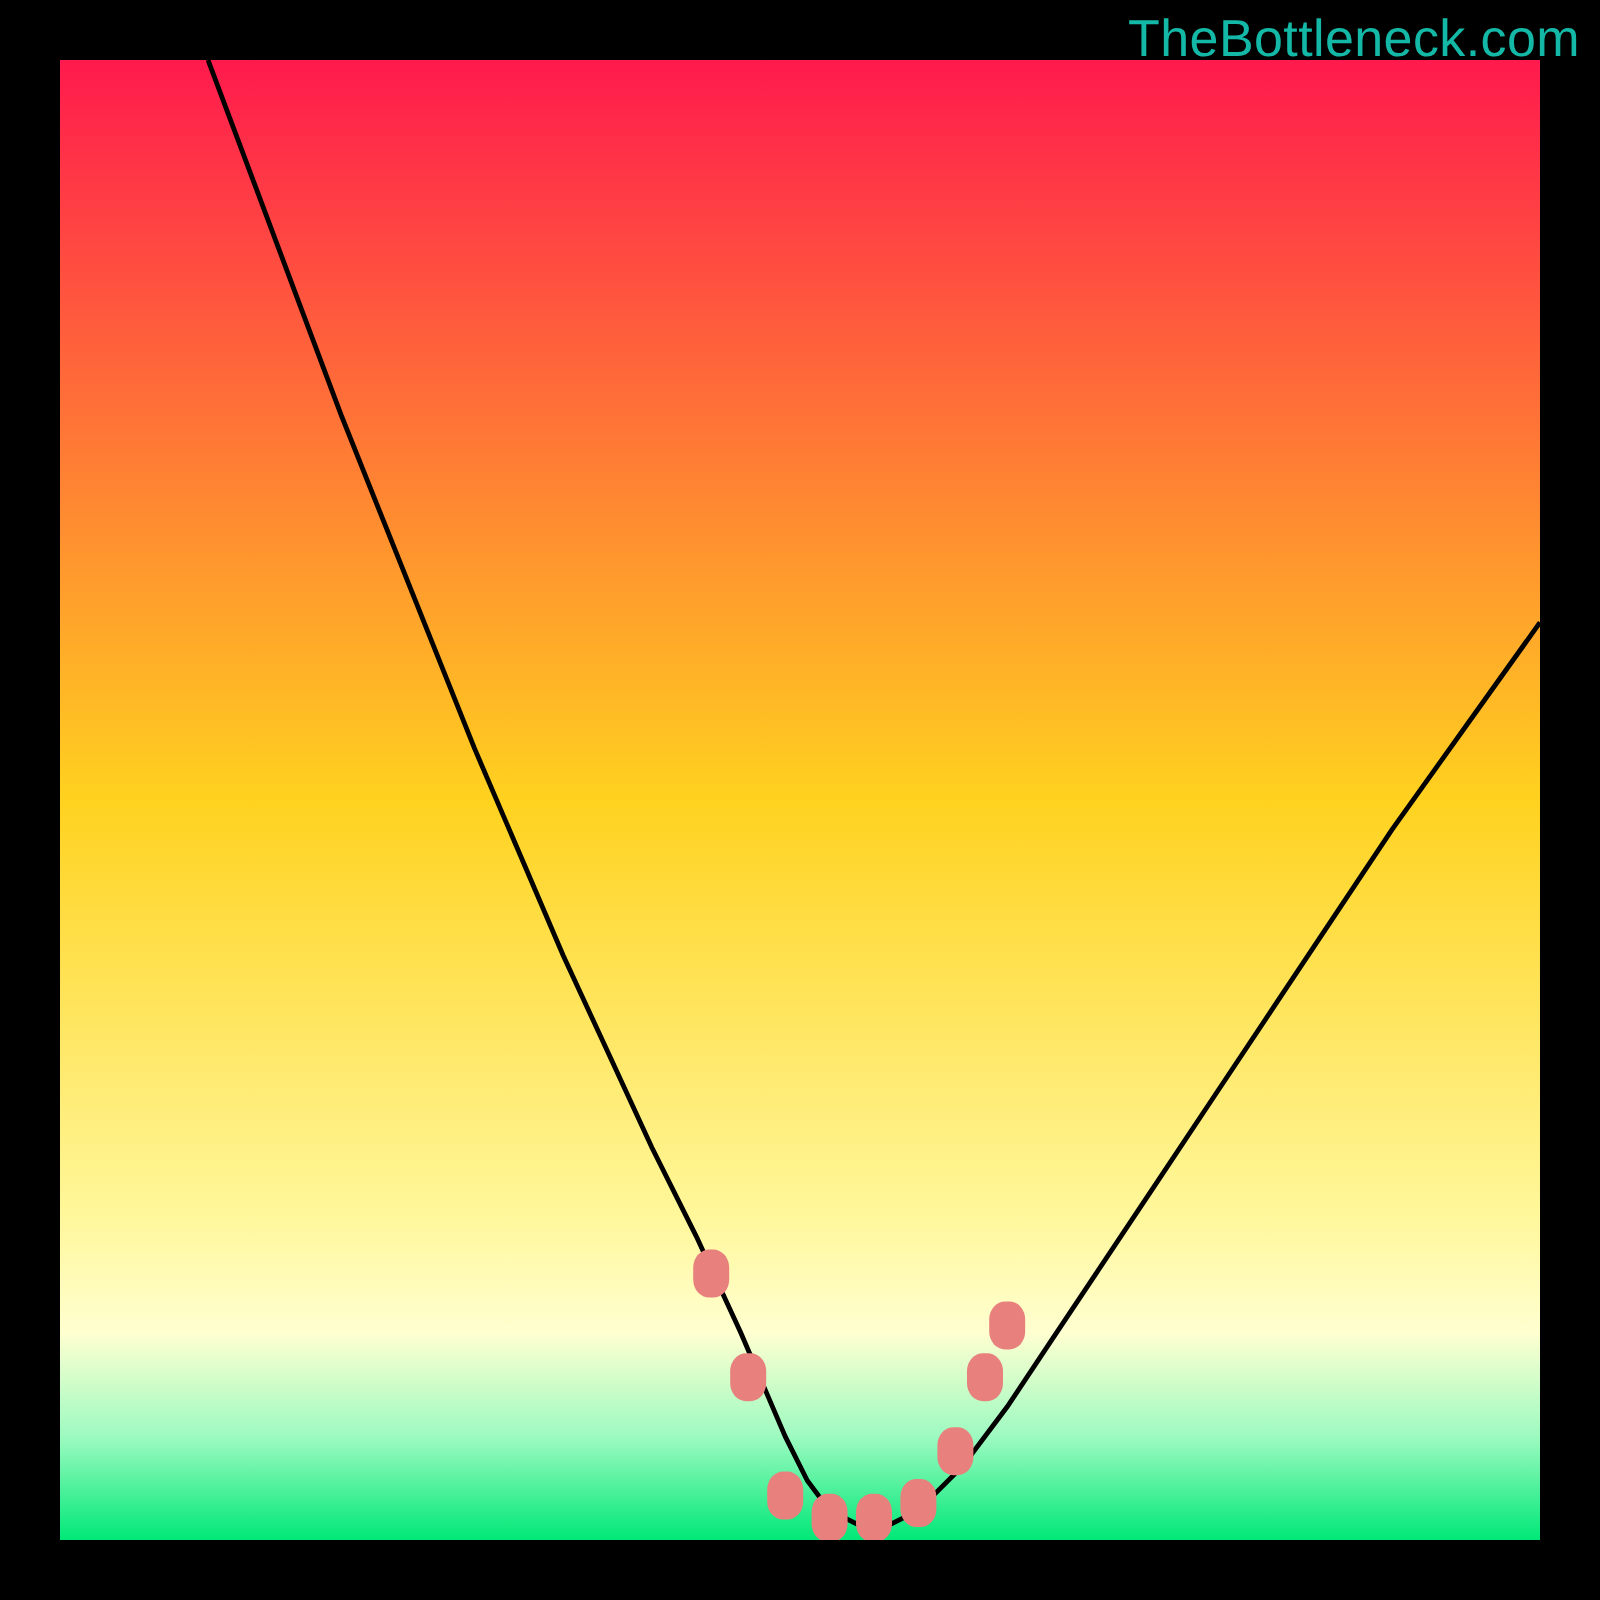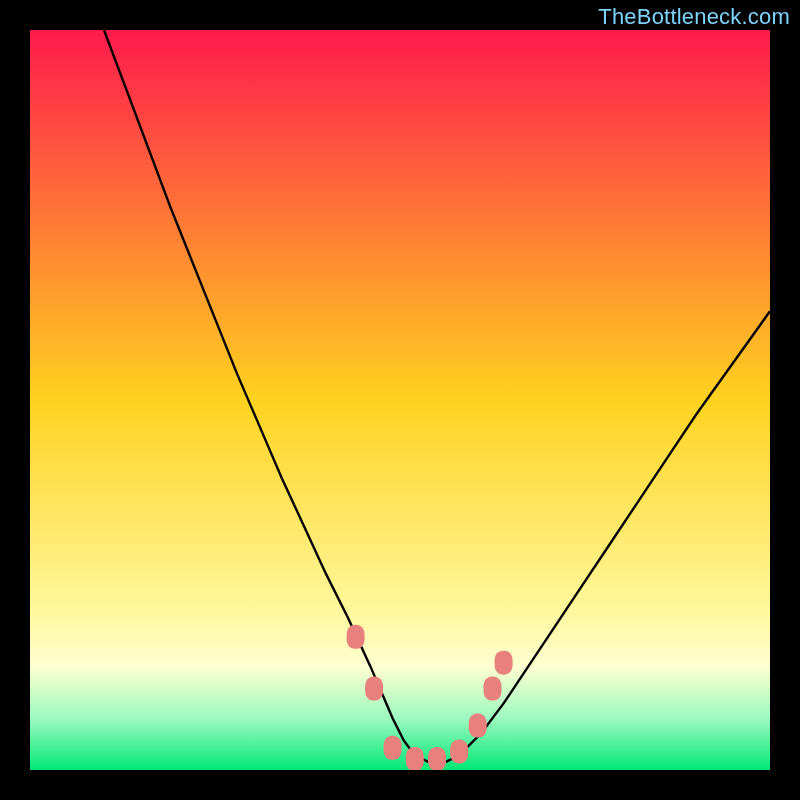--- a/index.html
+++ b/index.html
@@ -31,23 +31,23 @@
     position: absolute;
     left: 0;
     top: 0;
     width: 740px;
     height: 740px;
   }
   .watermark {
     position: absolute;
     top: 4px;
     right: 10px;
-    font-size: 22px;
+    font-size: 26px;
     font-weight: 500;
-    color: #7dd3fc;
+    color: #14b8a6;
     letter-spacing: 0.2px;
     user-select: none;
   }
 </style>
 </head>
 <body>
 
 <div class="frame">
 
   <div class="watermark">TheBottleneck.com</div>

